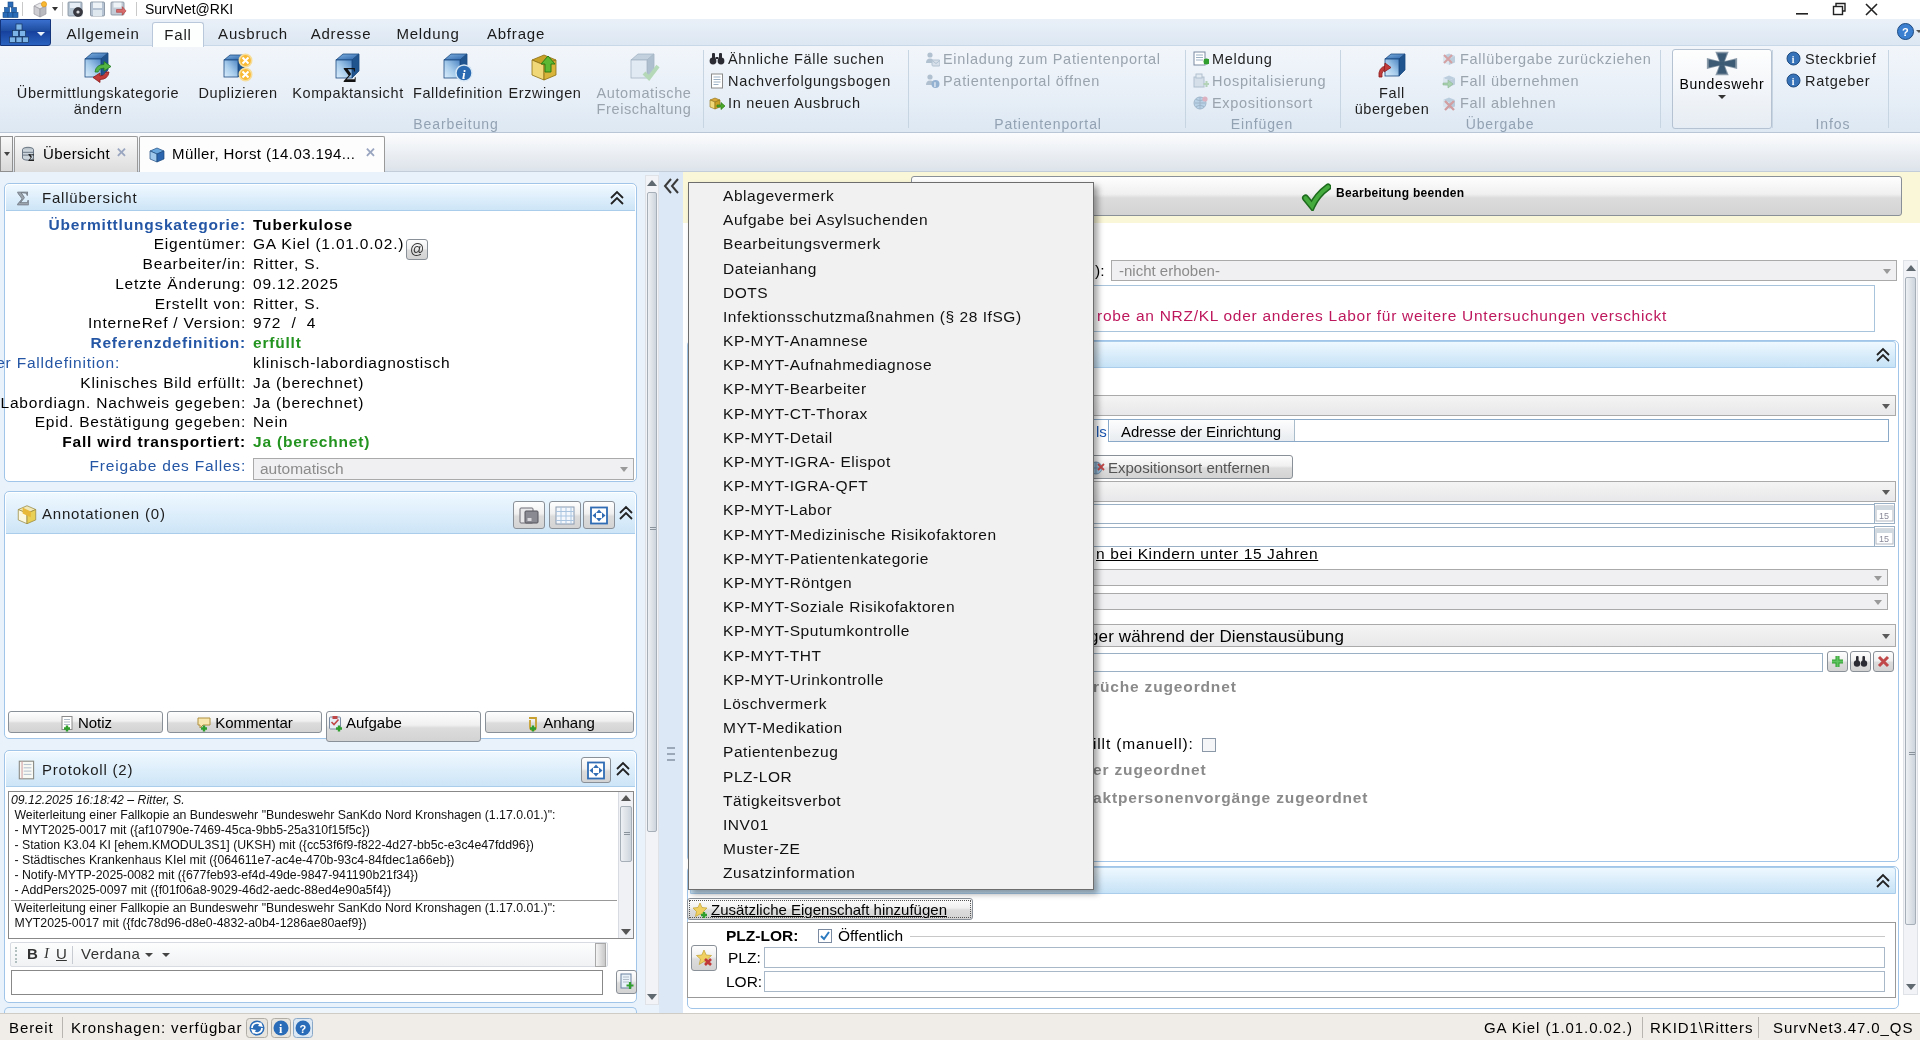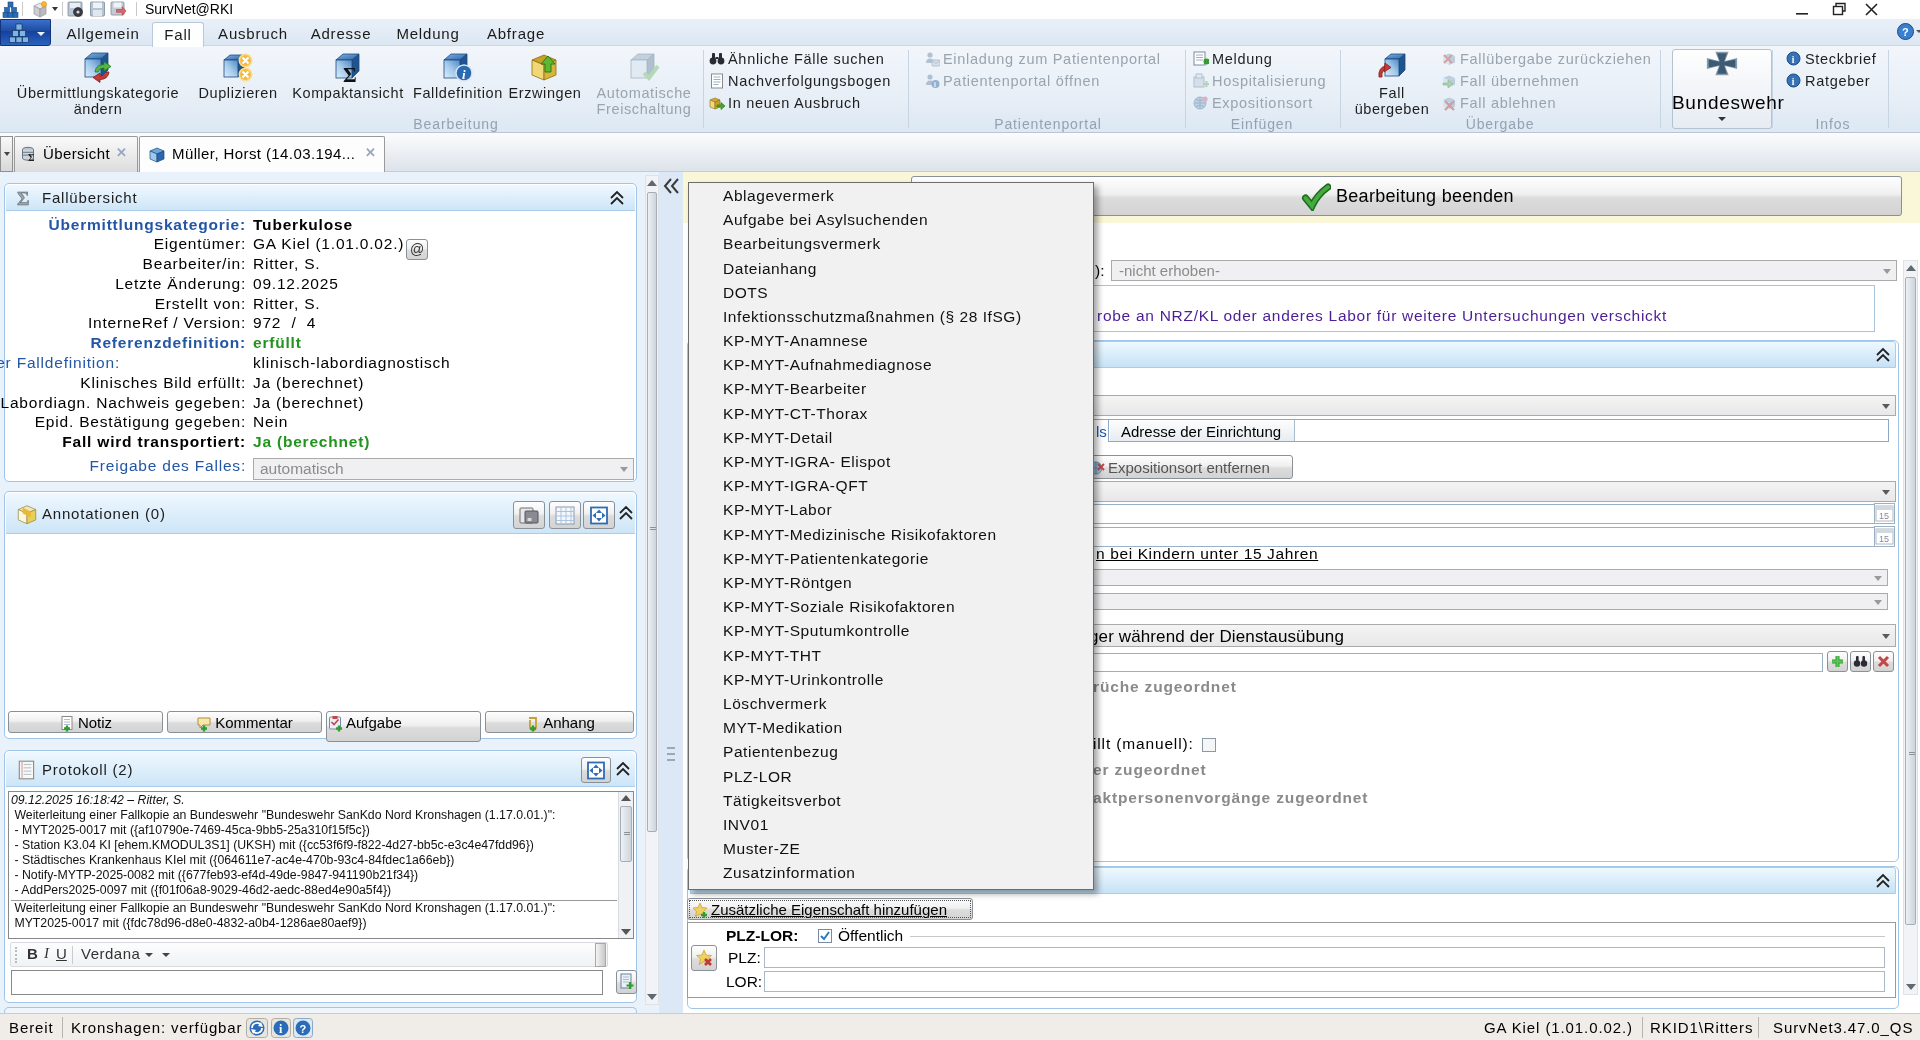--- a/index.html
+++ b/index.html
@@ -321,21 +321,21 @@
         <rect x="14.5" y="13.5" width="7" height="7"></rect>
       </g>
       <g fill="#3d5a74">
         <polygon points="12.5,3 23.5,3 20.3,14.5 15.7,14.5"></polygon>
         <polygon points="12.5,31 23.5,31 20.3,19.5 15.7,19.5"></polygon>
         <polygon points="3,11.5 3,22.5 15.5,19.3 15.5,14.7"></polygon>
         <polygon points="33,11.5 33,22.5 20.5,19.3 20.5,14.7"></polygon>
         <rect x="15" y="14" width="6" height="6"></rect>
       </g>
     </svg>
-    <div style="font-size:19px;margin-top:16px;letter-spacing:0.7px">Bundeswehr</div>
+    <div style="font-size:14px;margin-top:0;letter-spacing:0.7px">Bundeswehr</div>
     <div style="margin:3px auto 0;width:0;height:0;border-left:4px solid transparent;border-right:4px solid transparent;border-top:4px solid #333"></div>
   </div>
 
   <div class="smbtn" style="left:1786px;top:4px"><span class="ic"><svg width="15" height="15" viewBox="0 0 15 15">
           <circle cx="7.5" cy="7.5" r="6.5" fill="#3572b8" stroke="#1d4a80"></circle>
           <text x="5.8" y="11.5" font-size="9.5" font-weight="bold" fill="#fff" font-family="Liberation Serif">i</text>
         </svg></span>Steckbrief</div>
   <div class="smbtn" style="left:1786px;top:26px"><span class="ic"><svg width="15" height="15" viewBox="0 0 15 15">
           <circle cx="7.5" cy="7.5" r="6.5" fill="#3572b8" stroke="#1d4a80"></circle>
           <text x="5.8" y="11.5" font-size="9.5" font-weight="bold" fill="#fff" font-family="Liberation Serif">i</text>
@@ -608,29 +608,29 @@
 
   <div class="abs" style="left:683px;top:0;width:1237px;height:841px;background:#fff">
     <div class="abs" style="left:0;top:0;width:1237px;height:51px;background:#faf6d8"></div>
     <div class="abs" style="left:4px;top:168px;width:1212px;height:522px;border:1px solid #a0c5e8;border-radius:5px;background:#fff"></div>
     <div class="abs" style="left:4px;top:694px;width:1212px;height:143px;border:1px solid #a0c5e8;border-radius:5px;background:#fff"></div>
     <div class="abs gbtn" style="left:228px;top:4px;width:991px;height:40px">
       <svg class="abs" style="left:389px;top:6px" width="30" height="28" viewBox="0 0 30 28">
           <path d="M4.5 15 L11 23 Q16 12 27 4" fill="none" stroke="#1d6b1d" stroke-width="7" stroke-linecap="round"></path>
           <path d="M4.5 15 L11 23 Q16 12 27 4" fill="none" stroke="#46ab3e" stroke-width="4" stroke-linecap="round"></path>
         </svg>
-      <div class="abs" style="left:424px;top:9px;font-size:18px;font-weight:normal;letter-spacing:0.3px">Bearbeitung beenden</div>
+      <div class="abs" style="left:424px;top:9px;font-size:12px;font-weight:bold;letter-spacing:0.3px">Bearbeitung beenden</div>
     </div>
 
 
     <span class="abs" style="left:412px;top:90px;font-size:15.5px">):</span>
     <div class="combo" style="left:428px;top:88px;width:786px;height:21px;background:#f0f0f2;color:#8b8b8b;font-size:15px;line-height:19px;padding-left:7px">-nicht erhoben-<span class="carrow" style="border-top-color:#9a9a9a"></span></div>
 
     <div class="tbox" style="left:7px;top:113px;width:1185px;height:47px;border-color:#a8c4dc"></div>
-    <div class="abs" style="left:414px;top:135px;font-size:15.5px;color:#4c1d95;letter-spacing:0.72px">robe an NRZ/KL oder anderes Labor für weitere Untersuchungen verschickt</div>
+    <div class="abs" style="left:414px;top:135px;font-size:15.5px;color:#be185d;letter-spacing:0.72px">robe an NRZ/KL oder anderes Labor für weitere Untersuchungen verschickt</div>
 
     <div class="abs" style="left:7px;top:169px;width:1206px;height:27px;background:linear-gradient(#eef8ff,#c6e2f6);border:1px solid #aacdec;border-radius:3px 3px 0 0">
       <svg class="chev" style="right:4px;top:5px" viewBox="0 0 16 16">
           <path d="M2 8 L8 2 L14 8 M2 14 L8 8 L14 14" fill="none" stroke="#222" stroke-width="1.8"></path>
         </svg>
     </div>
 
     <div class="combo" style="left:7px;top:223px;width:1206px;height:21px">
         <span class="carrow"></span>
       </div>

